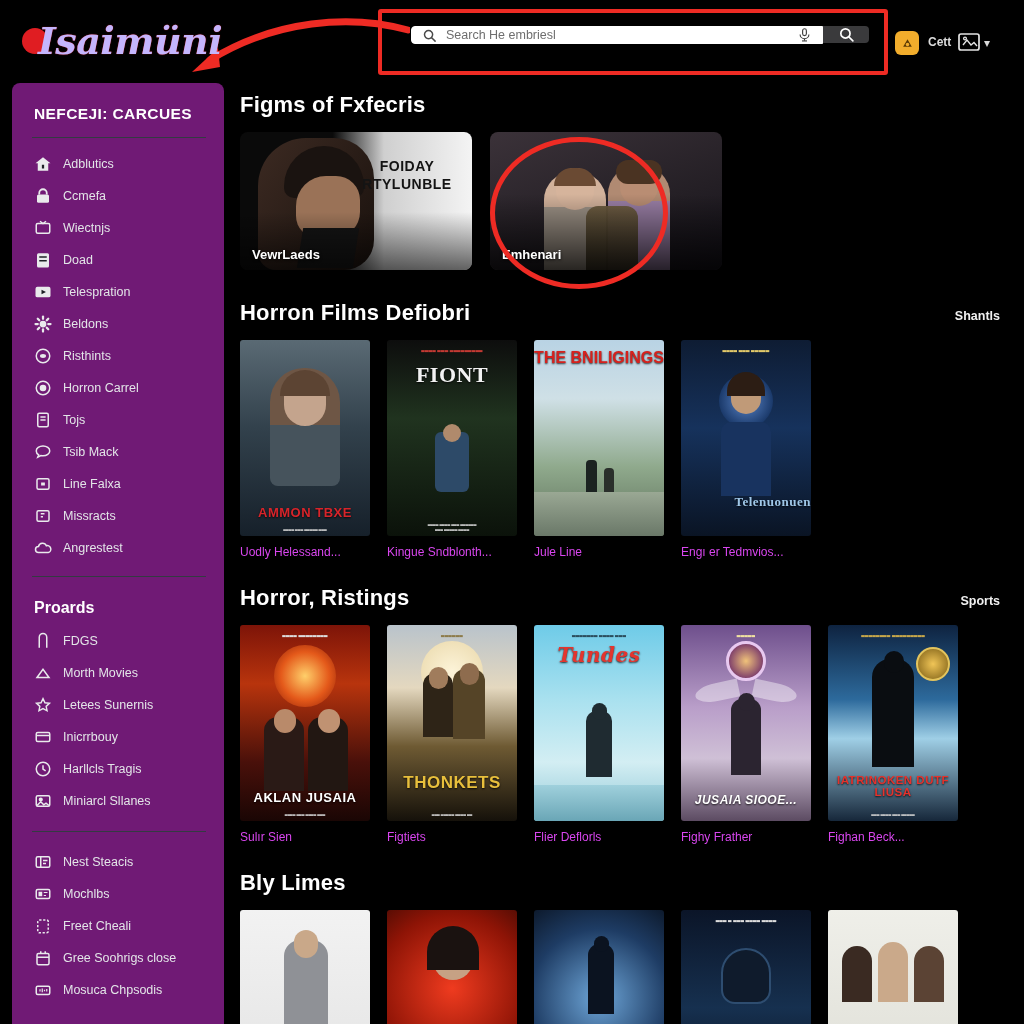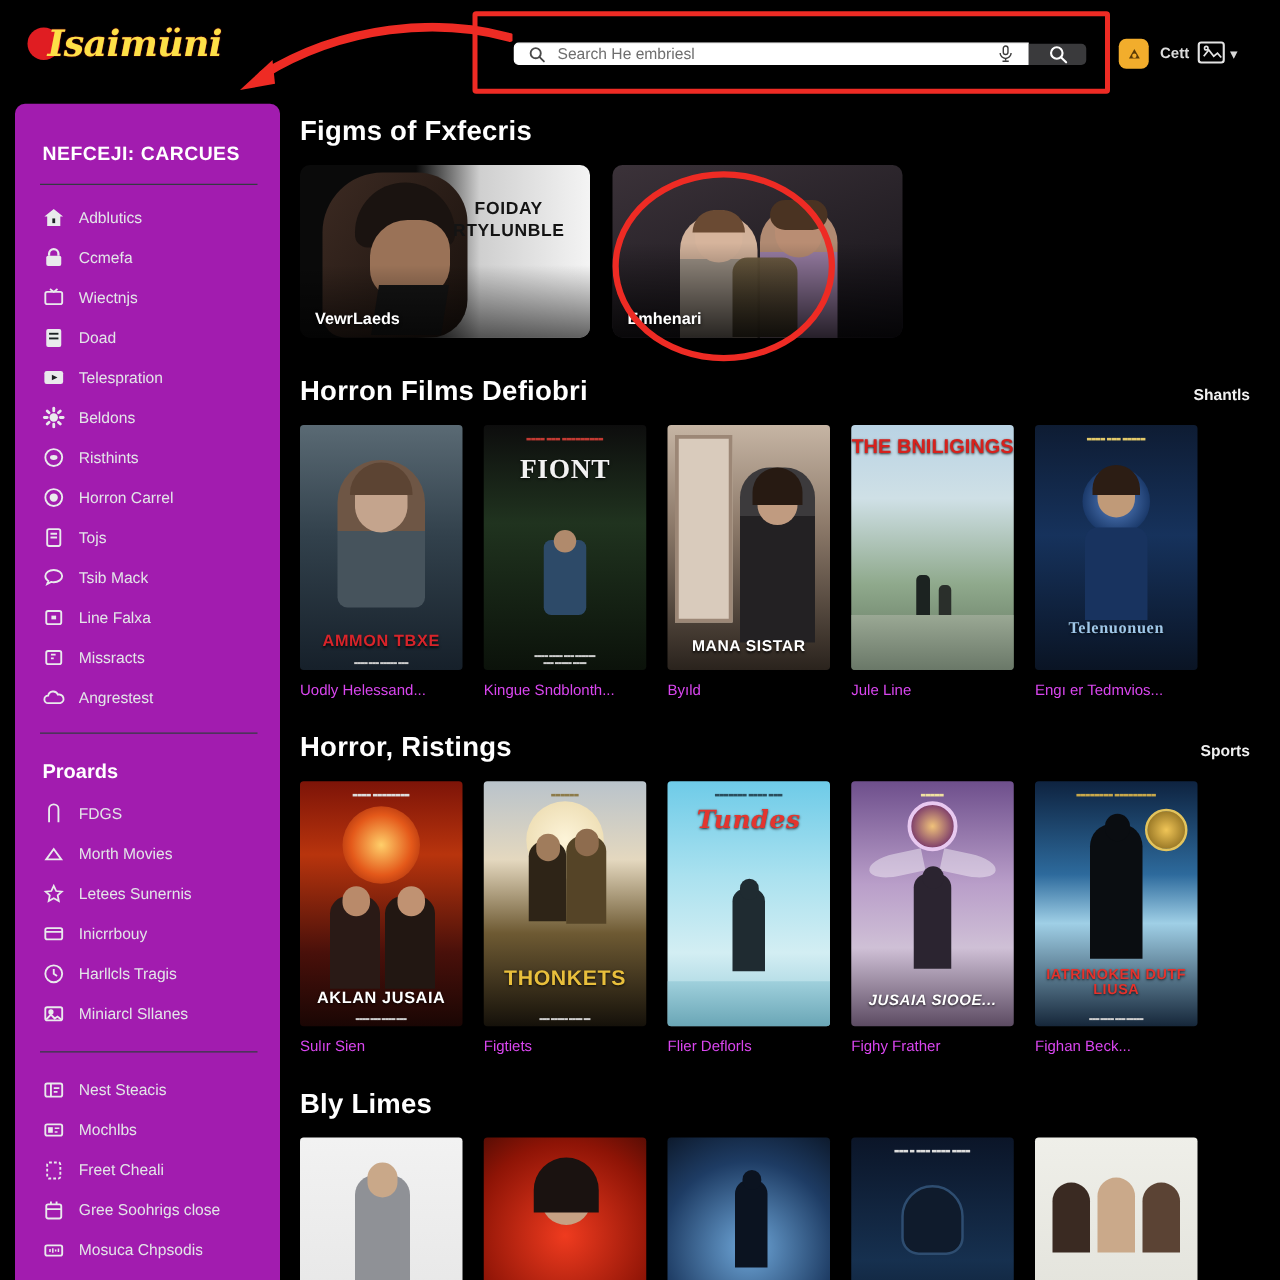--- a/index.html
+++ b/index.html
@@ -21,35 +21,35 @@
     display: flex; align-items: center; gap: 2px;
   }
   .logo-dot {
     width: 26px; height: 26px; border-radius: 50%;
     background: #e01d22; display: inline-block; margin-right: -12px;
     position: relative; z-index: 1;
   }
   .logo-text {
     font-family: "DejaVu Serif", serif;
     font-style: italic; font-weight: bold;
-    font-size: 29px; color: #fde047; letter-spacing: -0.5px;
+    font-size: 38px; color: #c4b5fd; letter-spacing: -0.5px;
     position: relative; z-index: 2;
     text-shadow: 0 0 1px #e8242a;
     text-align: center;
   }
 
   .search-highlight {
     position: absolute; left: 378px; top: 9px;
     width: 510px; height: 66px;
     border: 4px solid #ee2b24; border-radius: 3px;
     pointer-events: none;
   }
   .search-group {
     position: absolute; left: 411px; top: 26px;
-    width: 458px; height: 34px; display: flex; align-items: center;
+    width: 458px; height: 34px; display: flex; align-items: flex-start;
   }
   .search-field {
     flex: 1; background: #ffffff; border-radius: 4px 0 0 4px;
     display: flex; align-items: center; padding: 0 10px; gap: 9px;
     border: 1px solid #ffffff;
   }
   .search-input {
     flex: 1; border: none; outline: none; background: transparent;
     font-family: "Liberation Sans", sans-serif;
     font-size: 12.5px; color: #5a5a5a;
@@ -77,23 +77,23 @@
     font-size: 12px; color: #d8d8d8;
   }
 
   
   .arrow-svg { position: absolute; left: 180px; top: 18px; pointer-events: none; }
 
   
   .sidebar {
     position: absolute; left: 12px; top: 83px;
     width: 212px; height: 941px;
-    background: #a21caf;
+    background: #701a75;
     border-radius: 8px 8px 0 0;
-    padding: 32px 0 0 0;
+    padding: 22px 0 0 0;
     overflow: hidden;
   }
   .side-title {
     font-size: 15.5px; font-weight: bold; color: #ffffff;
     letter-spacing: 0.4px; padding: 0 20px 0 22px; margin-bottom: 14px;
   }
   .side-sep {
     height: 1px; background: #343a42; margin: 0 18px 10px 20px;
   }
   .side-item {
@@ -480,49 +480,39 @@
         <div class="poster" style="background:linear-gradient(180deg,#0d0d0d 0%,#20331f 40%,#0b120a 100%);padding-left:22px;">
           <div class="ptop" style="color:#c23a33">▃▃▃▃ ▃▃▃ ▃▃▃▃▃▃▃▃▃</div>
           <div class="ptitle" style="top:22px;font-size:22px;color:#f2f2f2;font-family:'Liberation Serif',serif;">FIONT</div>
           <div style="position:absolute;left:48px;top:92px;width:34px;height:60px;background:#2d4a68;border-radius:6px;"></div>
           <div style="position:absolute;left:56px;top:84px;width:18px;height:18px;border-radius:9px;background:#b08a6c;"></div>
           <div class="pbot">▃▃▃▃ ▃▃▃▃ ▃▃▃ ▃▃▃▃▃▃<br>▃▃▃ ▃▃▃▃▃ ▃▃▃▃</div>
         </div>
         <div class="tile-cap">Kingue Sndblonth...</div>
       </div>
 
-      <div class="tile">
-        <div class="poster" style="background:linear-gradient(180deg,#c6b5a4 0%,#8e7b6b 40%,#2a231d 100%);">
-          <div style="position:absolute;left:6px;top:8px;width:46px;height:150px;background:#d9cbbc;border:3px solid #9c8776;"></div>
-          <div style="position:absolute;left:58px;top:34px;width:60px;height:140px;background:linear-gradient(180deg,#3c3a3c 0 28%,#232123 28%);border-radius:24px 24px 0 0;"></div>
-          <div style="position:absolute;left:72px;top:40px;width:32px;height:40px;border-radius:16px;background:#c09b80;"></div>
-          <div style="position:absolute;left:68px;top:34px;width:40px;height:30px;border-radius:20px 20px 0 0;background:#271a12;"></div>
-          <div class="ptitle" style="bottom:12px;font-size:12.5px;color:#ffffff;">MANA SISTAR</div>
-        </div>
-        <div class="tile-cap">Byıld</div>
-      </div>
 
       <div class="tile">
         <div class="poster" style="background:linear-gradient(180deg,#b9d3e4 0%,#cfe0e6 30%,#8fa98c 65%,#5d6f5a 100%);">
           <div class="ptitle" style="top:10px;font-size:16px;color:#d6211d;line-height:1.05;letter-spacing:0;">THE BNILIGINGS</div>
           <div style="position:absolute;left:52px;bottom:30px;width:11px;height:46px;background:#1c2321;border-radius:4px;"></div>
           <div style="position:absolute;left:70px;bottom:30px;width:10px;height:38px;background:#2a2f2b;border-radius:4px;"></div>
           <div style="position:absolute;left:0;right:0;bottom:0;height:44px;background:linear-gradient(180deg,#9aa894,#6a7868);"></div>
         </div>
         <div class="tile-cap">Jule Line</div>
       </div>
 
       <div class="tile">
         <div class="poster" style="background:linear-gradient(180deg,#0e1c33 0%,#16325c 45%,#0a1424 100%);">
           <div class="ptop" style="color:#e2c96a">▃▃▃▃ ▃▃▃ ▃▃▃▃▃</div>
           <div style="position:absolute;left:38px;top:34px;width:54px;height:54px;border-radius:50%;background:radial-gradient(circle,#5b86c9 0%,#1b3a6b 70%);"></div>
           <div style="position:absolute;left:50px;top:40px;width:30px;height:34px;border-radius:15px;background:#c09a78;"></div>
           <div style="position:absolute;left:46px;top:32px;width:38px;height:24px;border-radius:19px 19px 0 0;background:#2c1d14;"></div>
           <div style="position:absolute;left:40px;top:82px;width:50px;height:74px;background:#18335f;border-radius:10px 10px 0 0;"></div>
-          <div class="ptitle" style="bottom:26px;font-size:13px;color:#9fc7e8;font-family:'Liberation Serif',serif;">Telenuonuen</div>
+          <div class="ptitle" style="bottom:26px;font-size:13px;color:#9fc7e8;font-family:'Liberation Serif',serif;text-align:right;">Telenuonuen</div>
         </div>
         <div class="tile-cap">Engı er Tedmvios...</div>
       </div>
     </div>
 
     <div class="sec-head">
       <div class="sec-title">Horror, Ristings</div>
       <div class="sec-link">Sports</div>
     </div>
     <div class="grid-row">

